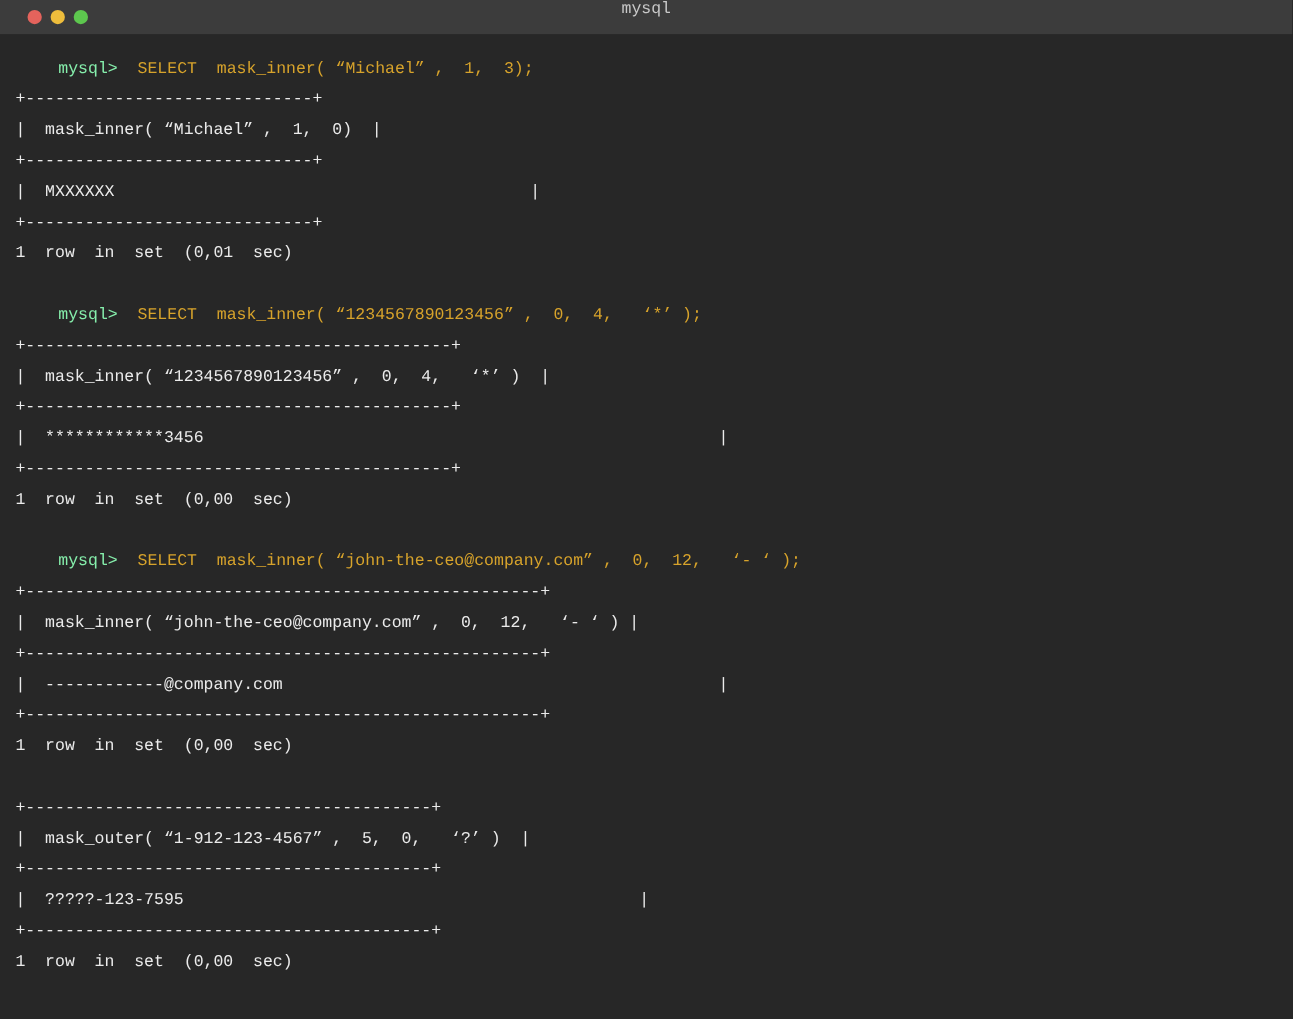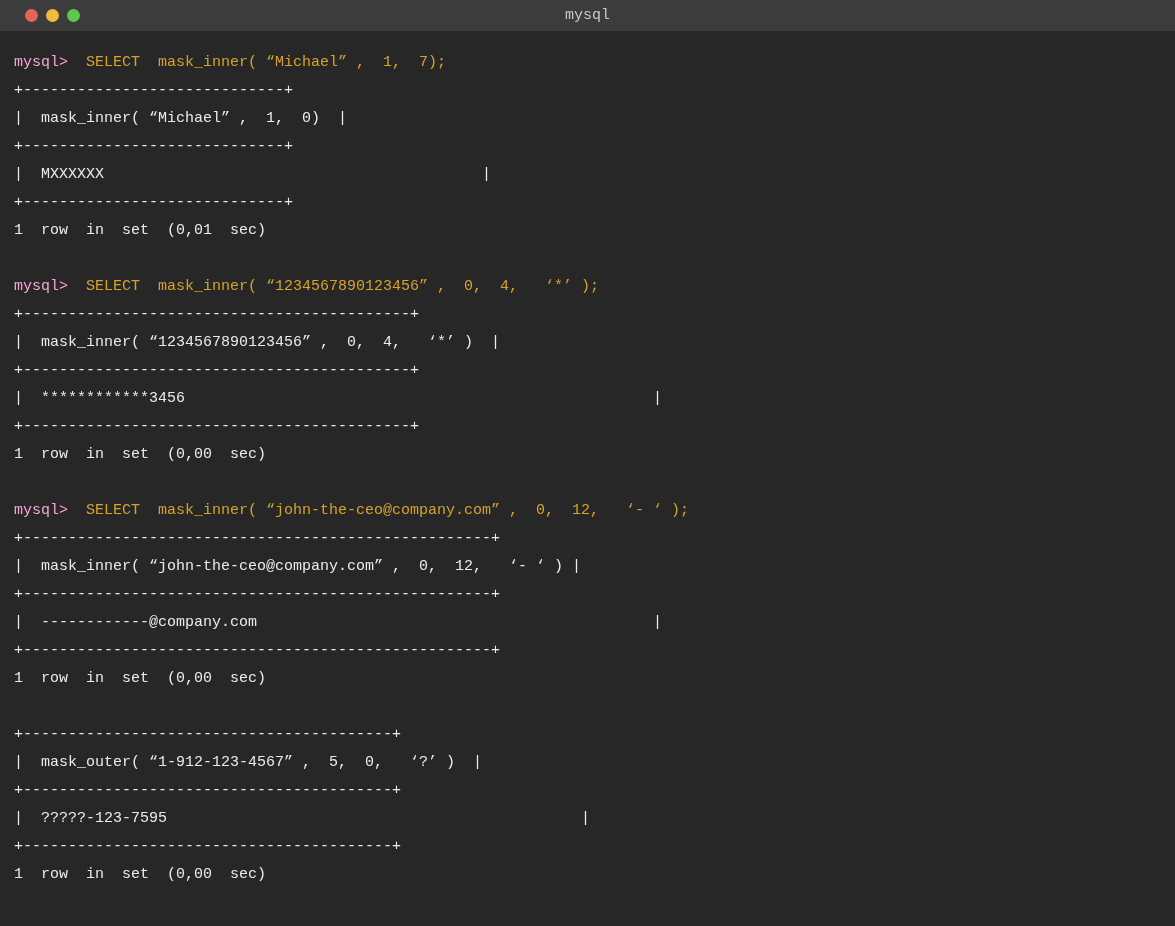--- a/index.html
+++ b/index.html
@@ -14,21 +14,20 @@
     width: 1175px;
     height: 926px;
     background: #272727;
     position: relative;
   }
   .titlebar {
     height: 31px;
     background: #3c3c3c;
     position: relative;
     display: flex;
-    align-items: center;
   }
   .lights {
     display: flex;
     align-items: center;
     gap: 8px;
     padding-left: 25px;
   }
   .light {
     width: 13px;
     height: 13px;
@@ -55,42 +54,42 @@
     font-family: "Liberation Mono", monospace;
     font-size: 15px;
     line-height: 28px;
     color: #ebebeb;
     overflow: hidden;
   }
   .line {
     white-space: pre;
     height: 28px;
   }
-  .prompt { color: #f9a8d4; }
+  .prompt { color: #86efac; margin-left: 39px; }
   .query  { color: #d7a32b; }
   .block:not(:last-child) { margin-bottom: 28px; }
 </style>
 </head>
 <body>
 
 <div class="window">
 
   <div class="titlebar">
     <div class="lights">
       <span class="light red"></span>
       <span class="light yellow"></span>
       <span class="light green"></span>
     </div>
     <div class="title">mysql</div>
   </div>
 
   <div class="content">
 
     <div class="block">
-      <div class="line"><span class="prompt">mysql&gt;</span><span class="query">  SELECT  mask_inner( “Michael” ,  1,  7);</span></div>
+      <div class="line"><span class="prompt">mysql&gt;</span><span class="query">  SELECT  mask_inner( “Michael” ,  1,  3);</span></div>
       <div class="line">+-----------------------------+</div>
       <div class="line">|  mask_inner( “Michael” ,  1,  0)  |</div>
       <div class="line">+-----------------------------+</div>
       <div class="line">|  MXXXXXX                                          |</div>
       <div class="line">+-----------------------------+</div>
       <div class="line">1  row  in  set  (0,01  sec)</div>
     </div>
 
     <div class="block">
       <div class="line"><span class="prompt">mysql&gt;</span><span class="query">  SELECT  mask_inner( “1234567890123456” ,  0,  4,   ‘*’ );</span></div>

